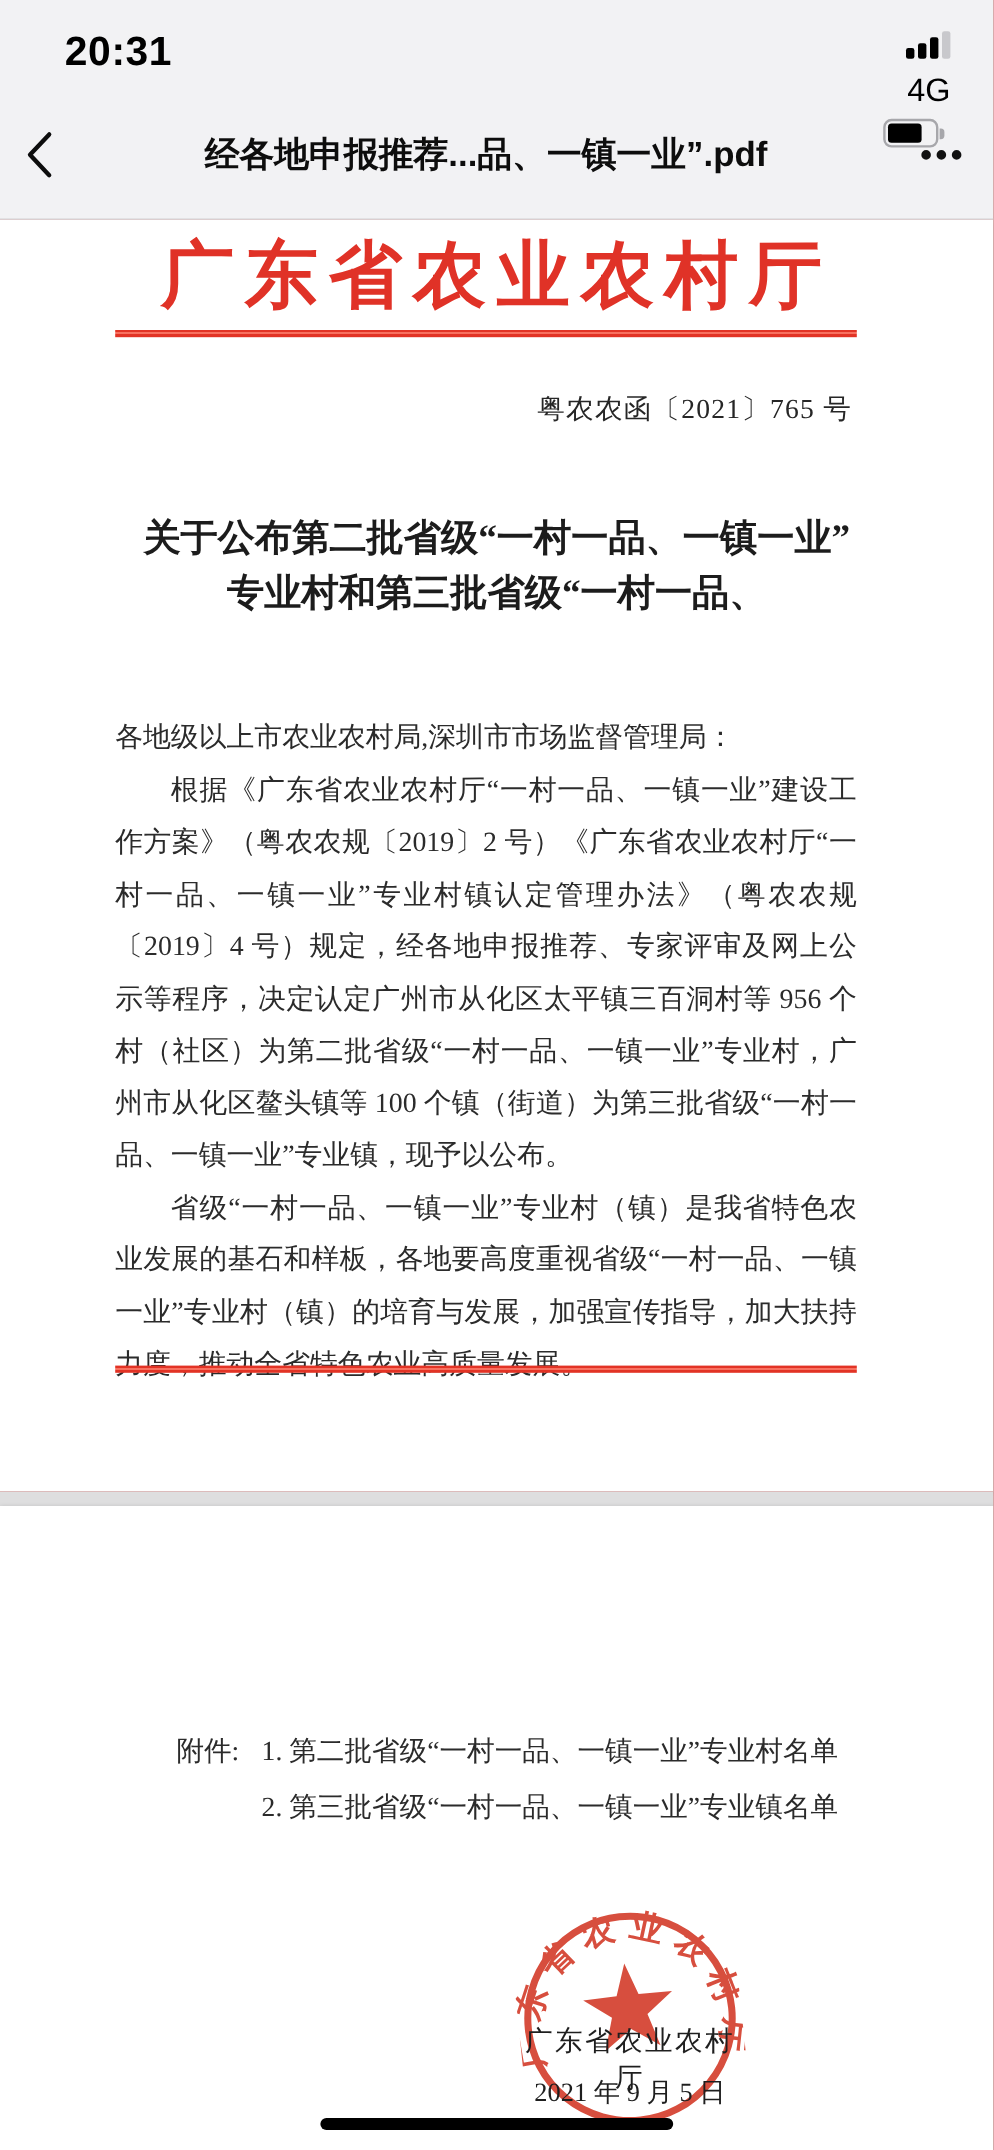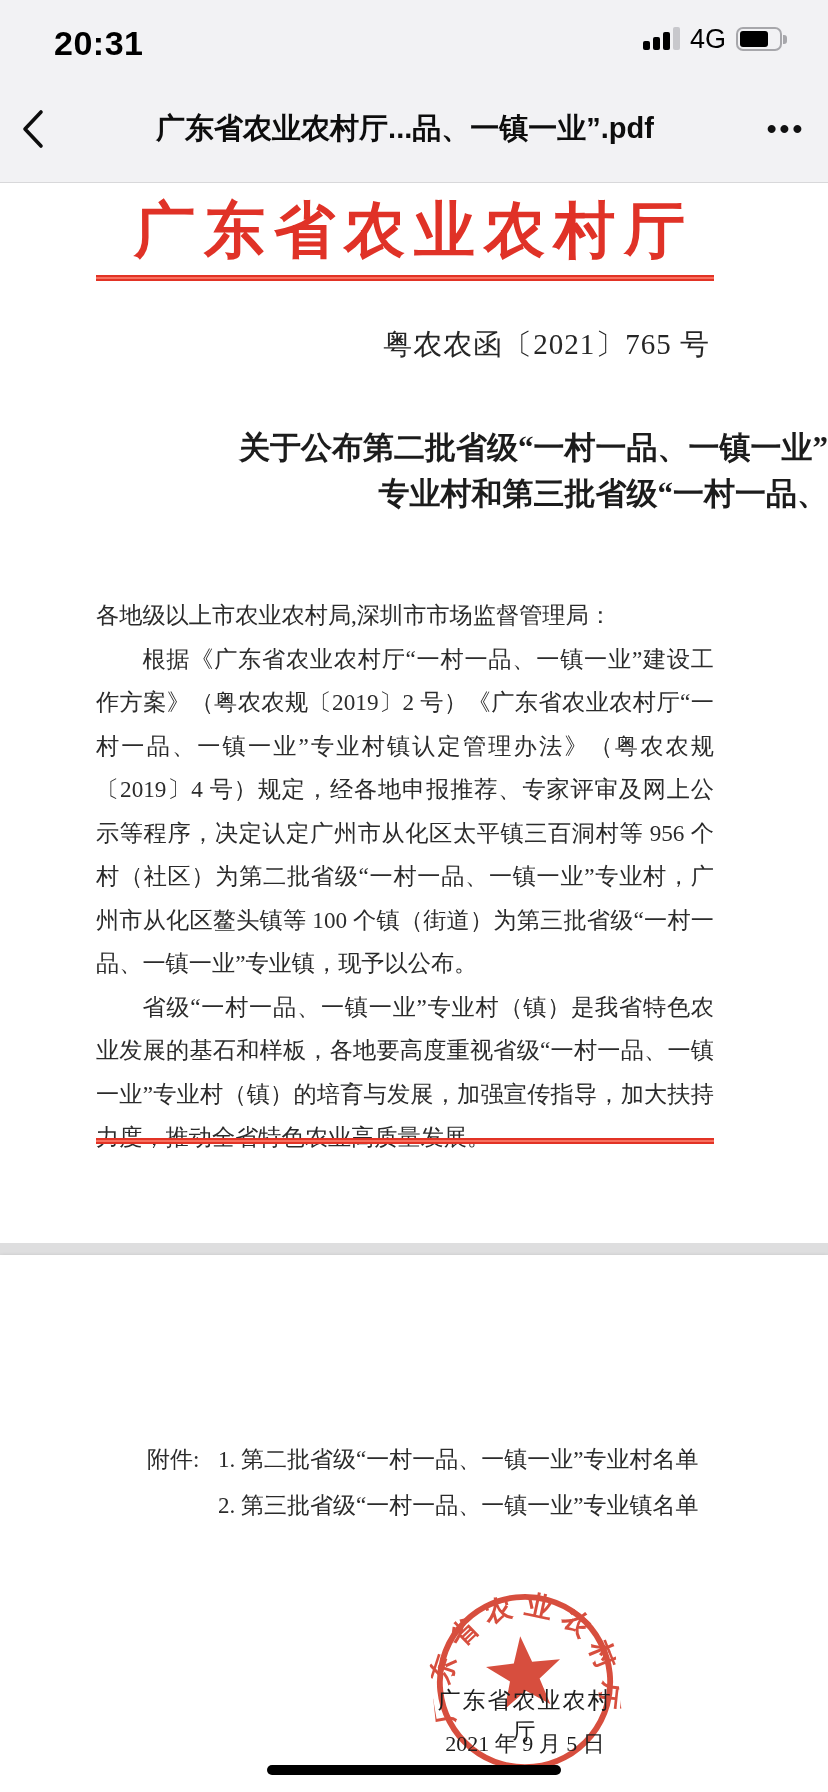--- a/index.html
+++ b/index.html
@@ -15,21 +15,21 @@
   .topbar{
     position:absolute; top:0; left:0; width:828px; height:183px;
     background:#f2f2f4; border-bottom:1px solid #d8d8da; z-index:5;
     font-family:"Liberation Sans","DejaVu Sans",sans-serif;
   }
   .status-row{ position:absolute; top:22px; left:0; width:828px; height:40px; }
   .status-time{
     position:absolute; left:54px; top:2px;
     font-size:34px; font-weight:700; color:#000; letter-spacing:.5px;
   }
-  .status-right{ position:absolute; right:36px; top:4px; display:flex; align-items:flex-end; gap:10px; }
+  .status-right{ position:absolute; right:36px; top:4px; display:flex; align-items:flex-end; gap:10px;flex-direction:column; }
   .sig{ display:flex; align-items:flex-end; gap:3px; height:26px; padding-bottom:3px; }
   .sig i{ display:block; width:7px; border-radius:2px; background:#000; }
   .sig i.b1{ height:9px; } .sig i.b2{ height:13px; } .sig i.b3{ height:18px; }
   .sig i.b4{ height:23px; background:#c8c8cc; }
   .net-label{ font-size:27px; color:#000; line-height:26px; font-weight:400; padding-bottom:1px; }
   .battery{ position:relative; width:56px; height:26px; }
   .batt-body{ position:absolute; left:0; top:0; width:46px; height:24px; border:2px solid #a7a7ab; border-radius:7px; }
   .batt-fill{ position:absolute; left:4px; top:4px; width:28px; height:16px; background:#000; border-radius:3px; }
   .batt-cap{ position:absolute; right:5px; top:8px; width:4px; height:9px; background:#a7a7ab; border-radius:0 3px 3px 0; }
 
@@ -53,24 +53,24 @@
     position:absolute; top:12px; left:0; width:828px;
     text-align:center; color:#e03227; font-weight:700;
     font-size:61px; letter-spacing:9px; line-height:72px;
   }
   .rule{ position:absolute; left:96px; width:618px; height:6px;
     background:linear-gradient(#e23325 0 32%, #f8705f 32% 62%, #e23325 62% 100%); }
   .rule-top{ top:92px; }
   .rule-bottom{ top:955px; }
   .doc-number{
     position:absolute; top:142px; right:118px;
-    font-size:29px; color:#262626; letter-spacing:1px;
+    font-size:23px; color:#262626; letter-spacing:1px;
   }
   .doc-title{
-    position:absolute; top:242px; left:0; width:828px; text-align:right;
+    position:absolute; top:242px; left:0; width:828px; text-align:center;
     font-size:31px; font-weight:700; color:#1c1c1c; line-height:46px;
   }
   .doc-body{
     position:absolute; top:400px; left:96px; width:618px;
     font-size:23.2px; color:#2b2b2b; line-height:43.5px; text-align:justify;margin-top:11px;
   }
   .salutation{ text-indent:0; }
   .doc-body p.indent{ text-indent:2em; }
 
   
@@ -117,21 +117,21 @@
             <span class="batt-cap"></span>
         </span>
       </div>
     </div>
     <div class="nav-row">
       <span class="nav-back">
         <svg width="26" height="44" viewBox="0 0 26 44">
           <polyline points="21,5 5,22 21,39" fill="none" stroke="#0d0d0d" stroke-width="3.6" stroke-linecap="round" stroke-linejoin="round"></polyline>
         </svg>
       </span>
-      <span class="nav-title">广东省农业农村厅...品、一镇一业”.pdf</span>
+      <span class="nav-title">经各地申报推荐...品、一镇一业”.pdf</span>
       <span class="nav-more">•••</span>
     </div>
   </header>
 
   <div class="pdf-viewport">
 
     <section class="page page1">
       <div class="masthead">广东省农业农村厅</div>
       <div class="rule rule-top"></div>
       <div class="doc-number">粤农农函〔2021〕765 号</div>

